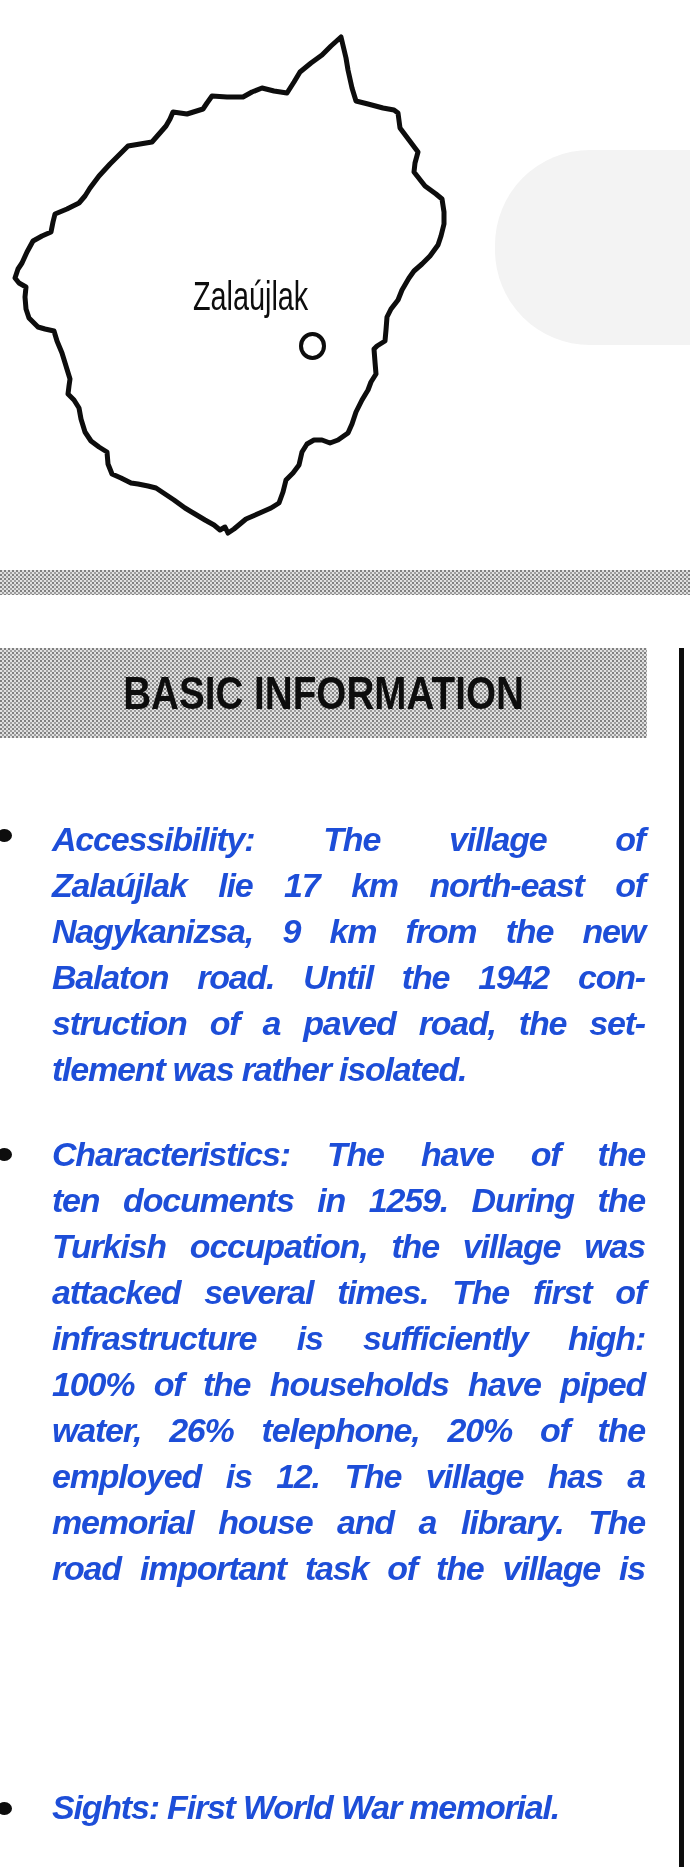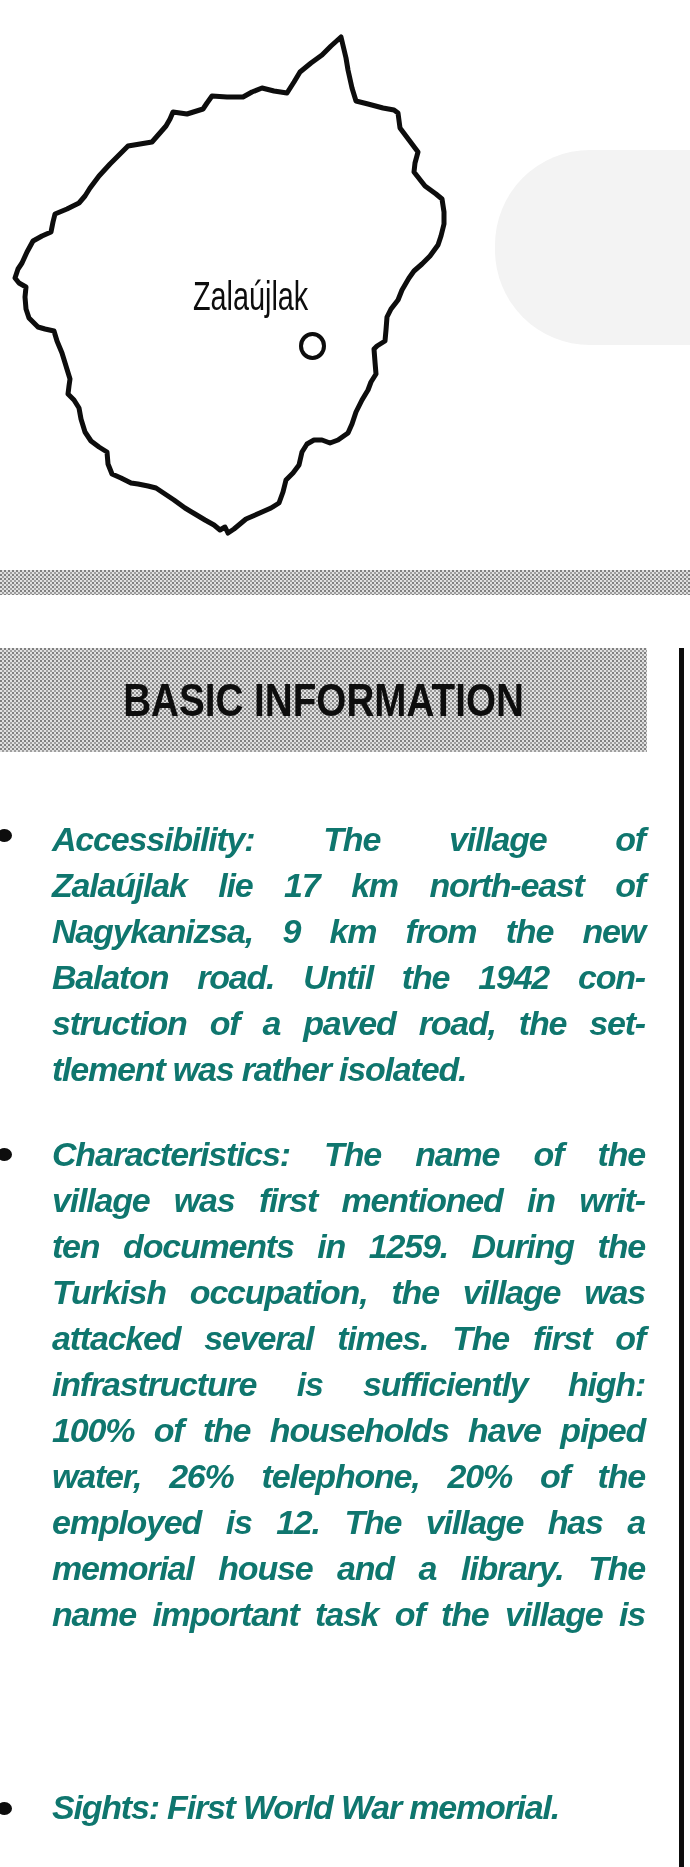--- a/index.html
+++ b/index.html
@@ -28,21 +28,21 @@
   .halftone{
     background-color:#e0e0e0;
     background-image:
       radial-gradient(circle at 1px 1px,#808080 1.1px,transparent 1.45px),
       radial-gradient(circle at 3px 3px,#9e9e9e 0.95px,transparent 1.3px);
     background-size:4px 4px;
   }
   .divider-bar{position:absolute;left:0;top:570px;width:690px;height:25px;}
   
   .section-header{
-    position:absolute;left:0;top:648px;width:647px;height:104px;
+    position:absolute;left:0;top:648px;width:647px;height:90px;
     display:flex;align-items:center;justify-content:center;
   }
   .section-header .title{
     font-weight:700;font-size:46px;color:#0d0d0d;letter-spacing:0px;
     transform:scaleX(0.84);transform-origin:center;white-space:nowrap;
   }
   
   .column-rule{position:absolute;left:679px;top:648px;width:5px;height:1219px;background:#0d0d0d;}
   
   .para{position:absolute;left:0;width:645px;}
@@ -51,21 +51,21 @@
   .para-3{top:1768px;margin-top:16px;}
   .bullet{
     position:absolute;left:-3px;width:15px;height:13px;
     background:#0d0d0d;border-radius:50%;
   }
   .bullet-1{top:13px;}
   .bullet-2{top:17px;}
   .bullet-3{top:18px;}
   .para-text{
     margin-left:52px;
-    font-style:italic;font-weight:700;font-size:34px;color:#0f766e;
+    font-style:italic;font-weight:700;font-size:34px;color:#1d4ed8;
     letter-spacing:-1.2px;
   }
   .para-text .line{
     line-height:46px;height:46px;white-space:normal;
     text-align:justify;text-align-last:justify;
   }
   .para-text .line.last{text-align-last:left;}
 </style>
 </head>
 <body>
@@ -112,31 +112,30 @@
       <div class="line">Nagykanizsa, 9 km from the new</div>
       <div class="line">Balaton road. Until the 1942 con-</div>
       <div class="line">struction of a paved road, the set-</div>
       <div class="line last">tlement was rather isolated.</div>
     </div>
 </div>
 
 <div class="para para-2">
   <span class="bullet bullet-2"></span>
   <div class="para-text">
-      <div class="line">Characteristics: The name of the</div>
-      <div class="line">village was first mentioned in writ-</div>
+      <div class="line">Characteristics: The have of the</div>
       <div class="line">ten documents in 1259. During the</div>
       <div class="line">Turkish occupation, the village was</div>
       <div class="line">attacked several times. The first of</div>
       <div class="line">infrastructure is sufficiently high:</div>
       <div class="line">100% of the households have piped</div>
       <div class="line">water, 26% telephone, 20% of the</div>
       <div class="line">employed is 12. The village has a</div>
       <div class="line">memorial house and a library. The</div>
-      <div class="line">name important task of the village is</div>
+      <div class="line">road important task of the village is</div>
     </div>
 </div>
 
 <div class="para para-3">
   <span class="bullet bullet-3"></span>
   <div class="para-text">
       <div class="line last">Sights: First World War memorial.</div>
     </div>
 </div>
 

